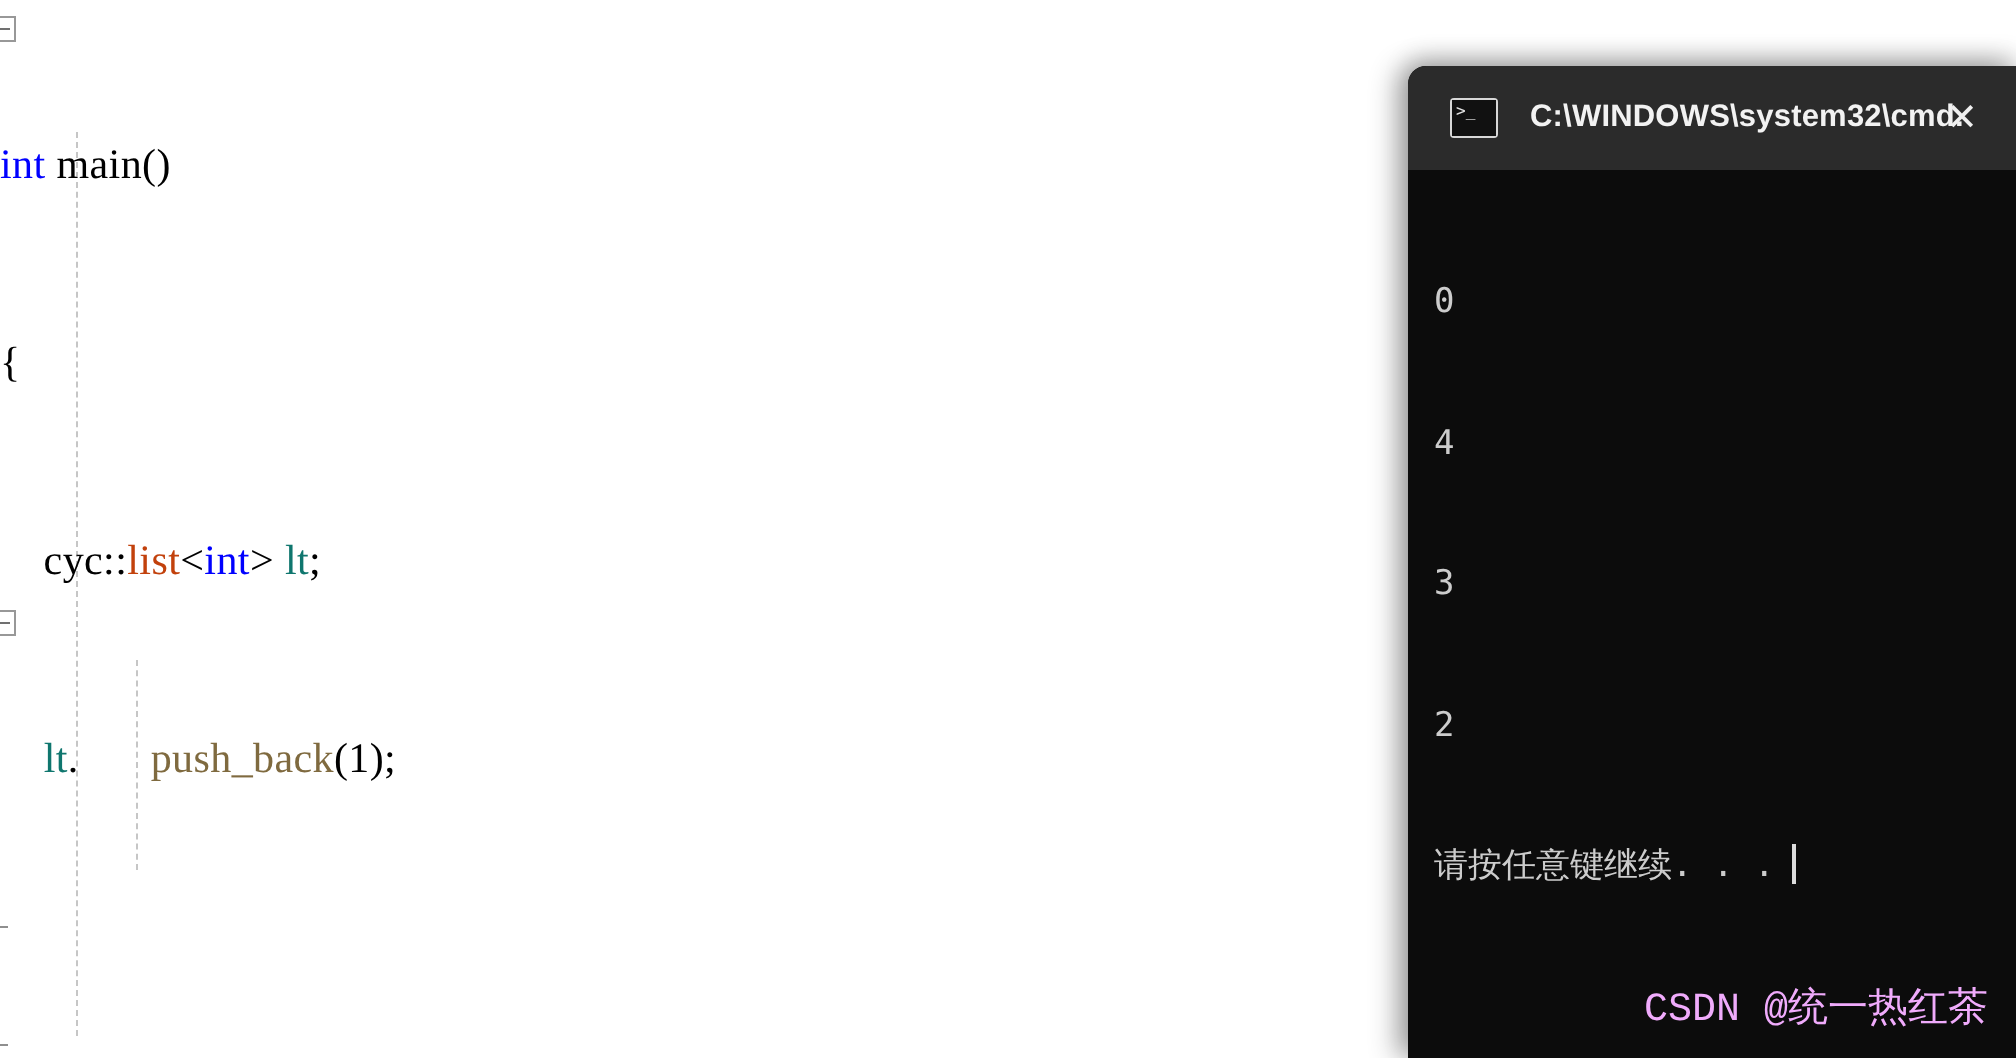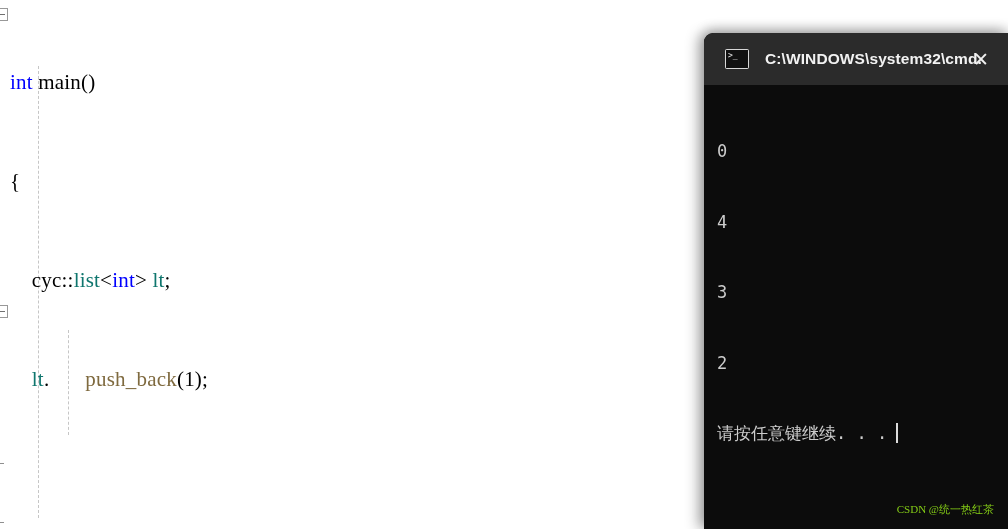--- a/index.html
+++ b/index.html
@@ -73,27 +73,26 @@
     width: 1008px;
     font-size: 21px;
     line-height: 33px;
     white-space: pre;
     font-family: "Liberation Serif", "DejaVu Serif", serif;
     letter-spacing: 0.2px;
   }
   .ln {
     position: relative;
     height: 33px;
-    padding-left: 10px;
     color: #000000;
   }
 
   
   .kw      { color: #0000ff; }   
-  .type    { color: #0f766e; }   
+  .type    { color: #c2410c; }   
   .var     { color: #0f766e; font-family: Liberation Serif, serif; }   
   .fn      { color: #7f6a3f; margin-left: 36px; }   
   .plain   { color: #000000; }
 
   
   #console {
     position: absolute;
     left: 704px;
     top: 33px;
     width: 304px;
@@ -176,23 +175,23 @@
     width: 2px;
     height: 20px;
     background: #dcdcdc;
     vertical-align: -4px;
     margin-left: 9px;
   }
   .watermark {
     position: absolute;
     right: 14px;
     bottom: 12px;
-    color: #84cc16;
-    font-size: 11px;
-    font-family: Liberation Serif, serif;
+    color: #f0abfc;
+    font-size: 20px;
+    font-family: Liberation Mono, monospace;
     white-space: nowrap;
   }
 </style>
 </head>
 <body>
 
 <div id="editor">
 
   <div class="gutter"></div>
 

